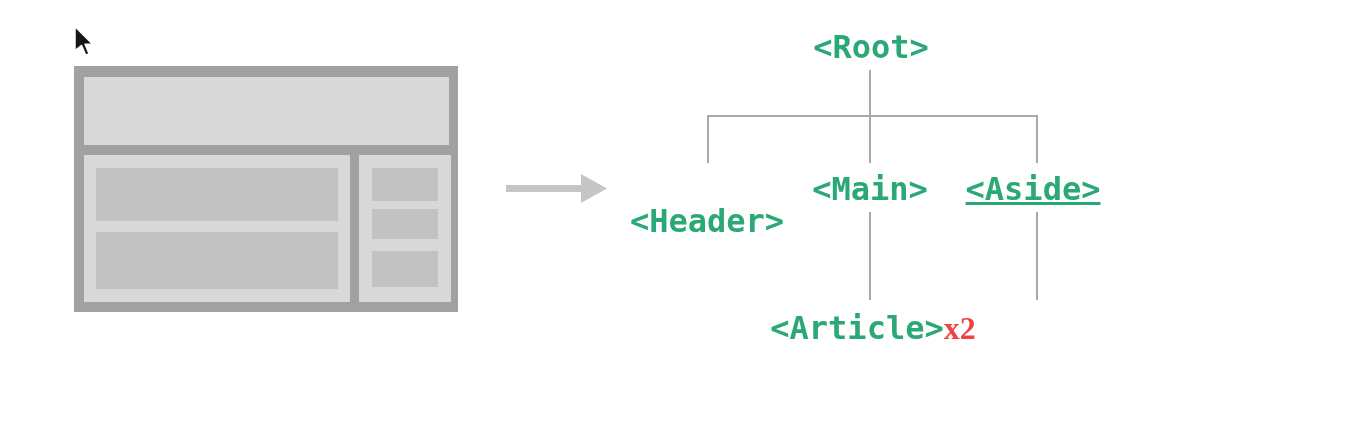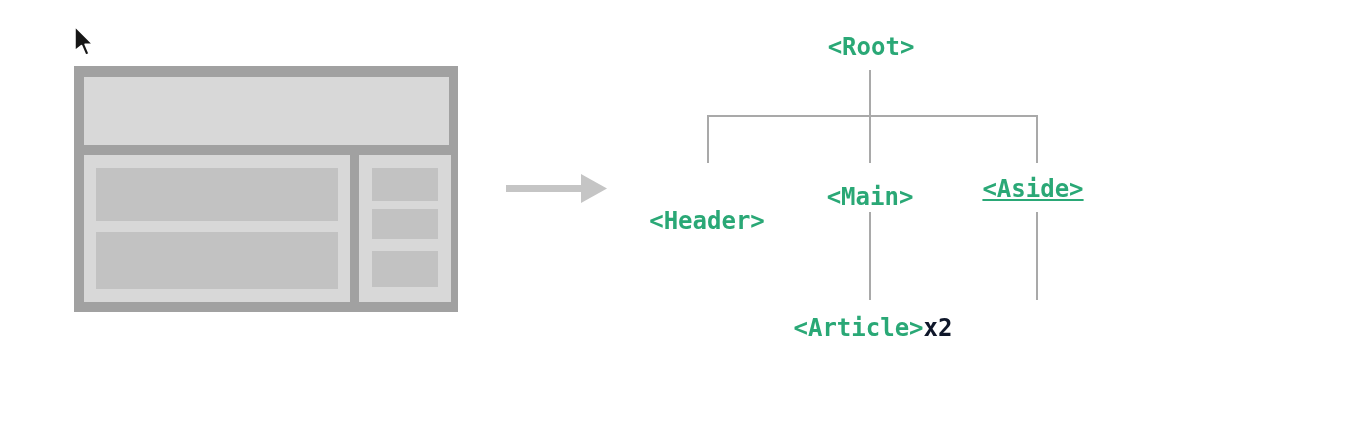--- a/index.html
+++ b/index.html
@@ -44,31 +44,31 @@
   .c-span-h   { left: 707px;  top: 115px; width: 331px; }
   .c-header-v { left: 707px;  top: 115px; height: 48px; }
   .c-main-v   { left: 869px;  top: 115px; height: 48px; }
   .c-aside-v  { left: 1036px; top: 115px; height: 48px; }
   .c-article-v{ left: 869px;  top: 212px; height: 88px; }
   .c-item-v   { left: 1036px; top: 212px; height: 88px; }
 
   .tag {
     position: absolute;
     transform: translateX(-50%);
-    font-size: 24px;
+    font-size: 32px;
     font-weight: bold;
     line-height: 26px;
     color: #2aa876;
     white-space: nowrap;
     letter-spacing: 0px;
   }
-  .tag .count { color: #0f172a; font-weight: bold; }
+  .tag .count { color: #ef4444; font-weight: bold; font-family: Liberation Serif, serif; }
   .t-root    { left: 871px;  top: 34px; }
   .t-header  { left: 707px;  top: 172px; margin-top: 36px; }
-  .t-main    { left: 870px;  top: 184px; }
+  .t-main    { left: 870px;  top: 176px; }
   .t-aside   { left: 1033px; top: 176px; text-decoration: underline; }
   .t-article { left: 873px;  top: 315px; }
   .t-item    { left: 1047px; top: 315px; }
 </style>
 </head>
 <body>
 
 <div class="stage">
 
   <div class="cursor-wrap">

